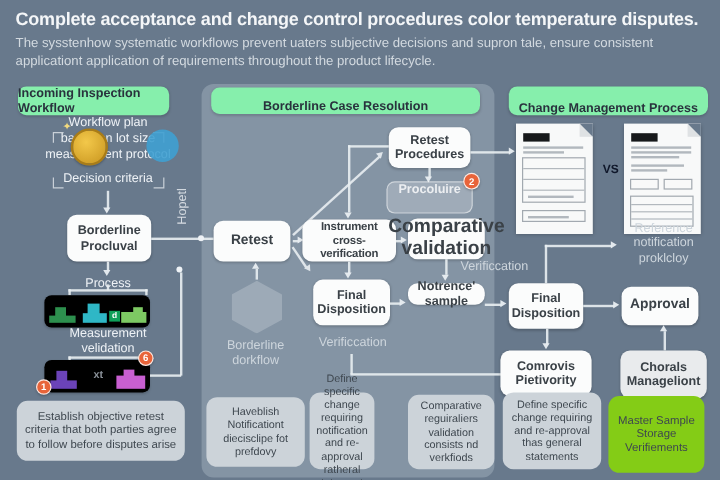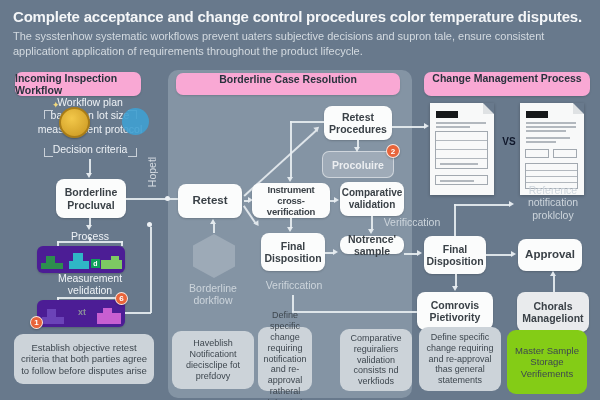--- a/index.html
+++ b/index.html
@@ -1,38 +1,38 @@
 <!DOCTYPE html>
 <html><head>
 <meta charset="utf-8">
 <style>
   html,body{margin:0;padding:0}
   .stage{position:relative;width:600px;height:400px;background:#68798c;font-family:"Liberation Sans",sans-serif;overflow:hidden}
   .abs{position:absolute}
   .panel{background:#8494a4;border-radius:10px}
-  .pill{background:#f9a8d4;border-radius:7px;display:flex;align-items:flex-start;justify-content:center;font-weight:bold;font-size:10.5px;color:#29323d;box-shadow:0 1px 2px rgba(0,0,0,.15)}
+  .pill{background:#86efac;border-radius:7px;display:flex;align-items:flex-end;justify-content:center;font-weight:bold;font-size:10.5px;color:#29323d;box-shadow:0 1px 2px rgba(0,0,0,.15)}
   .wbox{background:#fbfcfc;border-radius:8px;display:flex;align-items:center;justify-content:center;text-align:center;font-size:10.5px;font-weight:bold;color:#3a4147;line-height:1.18;box-shadow:0 1px 2px rgba(0,0,0,.18);padding:2px;box-sizing:border-box}
   .small{font-size:9.5px;letter-spacing:-.2px}
   .note{background:#ccd3d9;border-radius:9px;display:flex;align-items:center;justify-content:center;text-align:center;font-size:9px;color:#3e474f;line-height:1.22;padding:4px;box-sizing:border-box}
   .lbl{color:#cdd5dc;font-size:10.5px;text-align:center;line-height:1.18}
   .blbl{color:#eef2f6;font-size:10.5px;text-align:center;line-height:1.18}
   .hline{background:#e9eef2;height:1.5px;opacity:.9}
   .vline{background:#e9eef2;width:1.5px;opacity:.9}
   .dline{background:#e9eef2;height:1.5px;opacity:.9;transform-origin:0 50%}
   .dline::after{content:"";position:absolute;right:-4px;top:-2.8px;border-style:solid;border-width:3.5px 0 3.5px 5px;border-color:transparent transparent transparent #e9eef2}
   .arr{width:0;height:0;border-style:solid;opacity:.95}
   .arr-r{border-width:3.5px 0 3.5px 5px;border-color:transparent transparent transparent #e9eef2}
   .arr-d{border-width:5px 3.5px 0 3.5px;border-color:#e9eef2 transparent transparent transparent}
   .arr-u{border-width:0 3.5px 5px 3.5px;border-color:transparent transparent #e9eef2 transparent}
   .dot{width:5px;height:5px;border-radius:50%;background:#eef2f6}
   .badge{border-radius:50%;background:#e8643a;color:#fff;font-size:8px;font-weight:bold;display:flex;align-items:center;justify-content:center;border:1.5px solid rgba(255,255,255,.85);box-shadow:0 1px 2px rgba(0,0,0,.25);box-sizing:border-box}
-  .ghost{background:rgba(255,255,255,.22);border:1px solid rgba(255,255,255,.5);border-radius:7px;color:rgba(255,255,255,.8);font-size:10.5px;font-weight:bold;display:flex;align-items:center;justify-content:center}
+  .ghost{background:rgba(255,255,255,.22);border:1px solid rgba(255,255,255,.5);border-radius:7px;color:rgba(255,255,255,.8);font-size:10.5px;font-weight:bold;display:flex;align-items:flex-start;justify-content:center}
   .hex{clip-path:polygon(50% 0,100% 26%,100% 74%,50% 100%,0 74%,0 26%);background:#9daab7}
   .vtext{transform:rotate(-90deg);color:#d6dce2;font-size:10.5px;text-align:center}
-  .chart{background:#4c1d95;border-radius:6px;box-shadow:0 1px 2px rgba(0,0,0,.18)}
+  .chart{background:#000000;border-radius:6px;box-shadow:0 1px 2px rgba(0,0,0,.18)}
   .doc{background:#f8f9f9;box-shadow:0 1px 3px rgba(0,0,0,.25)}
   .fold{position:absolute;top:0;right:0;width:0;height:0;border-style:solid;border-width:0 11px 11px 0;border-color:transparent #68798c #dfe2e4 transparent}
   .dbar{background:#17191b}
   .dl{background:#b2b8be}
   .dbox{border:1px solid #a2a9b0;box-sizing:border-box}
   .corn{box-sizing:border-box}
 </style>
 </head>
 <body>
 
@@ -149,21 +149,21 @@
   <div class="abs ghost" style="left:322px;top:151px;width:70px;height:25px">
     <span>Procoluire</span>
   </div>
   <div class="abs badge" style="left:386px;top:144px;width:14px;height:14px">2</div>
 
   <div class="abs wbox small" style="left:252px;top:183px;width:78px;height:35px">
     <span>Instrument cross-verification</span>
   </div>
   <div class="abs hline" style="left:330px;top:200px;width:5px"></div>
   <div class="abs arr arr-r" style="left:334px;top:197px"></div>
-  <div class="abs wbox" style="left:340px;top:182px;width:64px;height:34px;font-size:10px">
+  <div class="abs wbox" style="left:340px;top:182px;width:64px;height:34px;font-size:16px">
     <span>Comparative validation</span>
   </div>
   <div class="abs lbl" style="left:378px;top:216px;width:68px">Verificcation</div>
 
   <div class="abs vline" style="left:290px;top:218px;height:10px"></div>
   <div class="abs arr arr-d" style="left:287px;top:227px"></div>
 
   <div class="abs wbox" style="left:261px;top:233px;width:64px;height:38px">
     <span>Final Disposition</span>
   </div>

